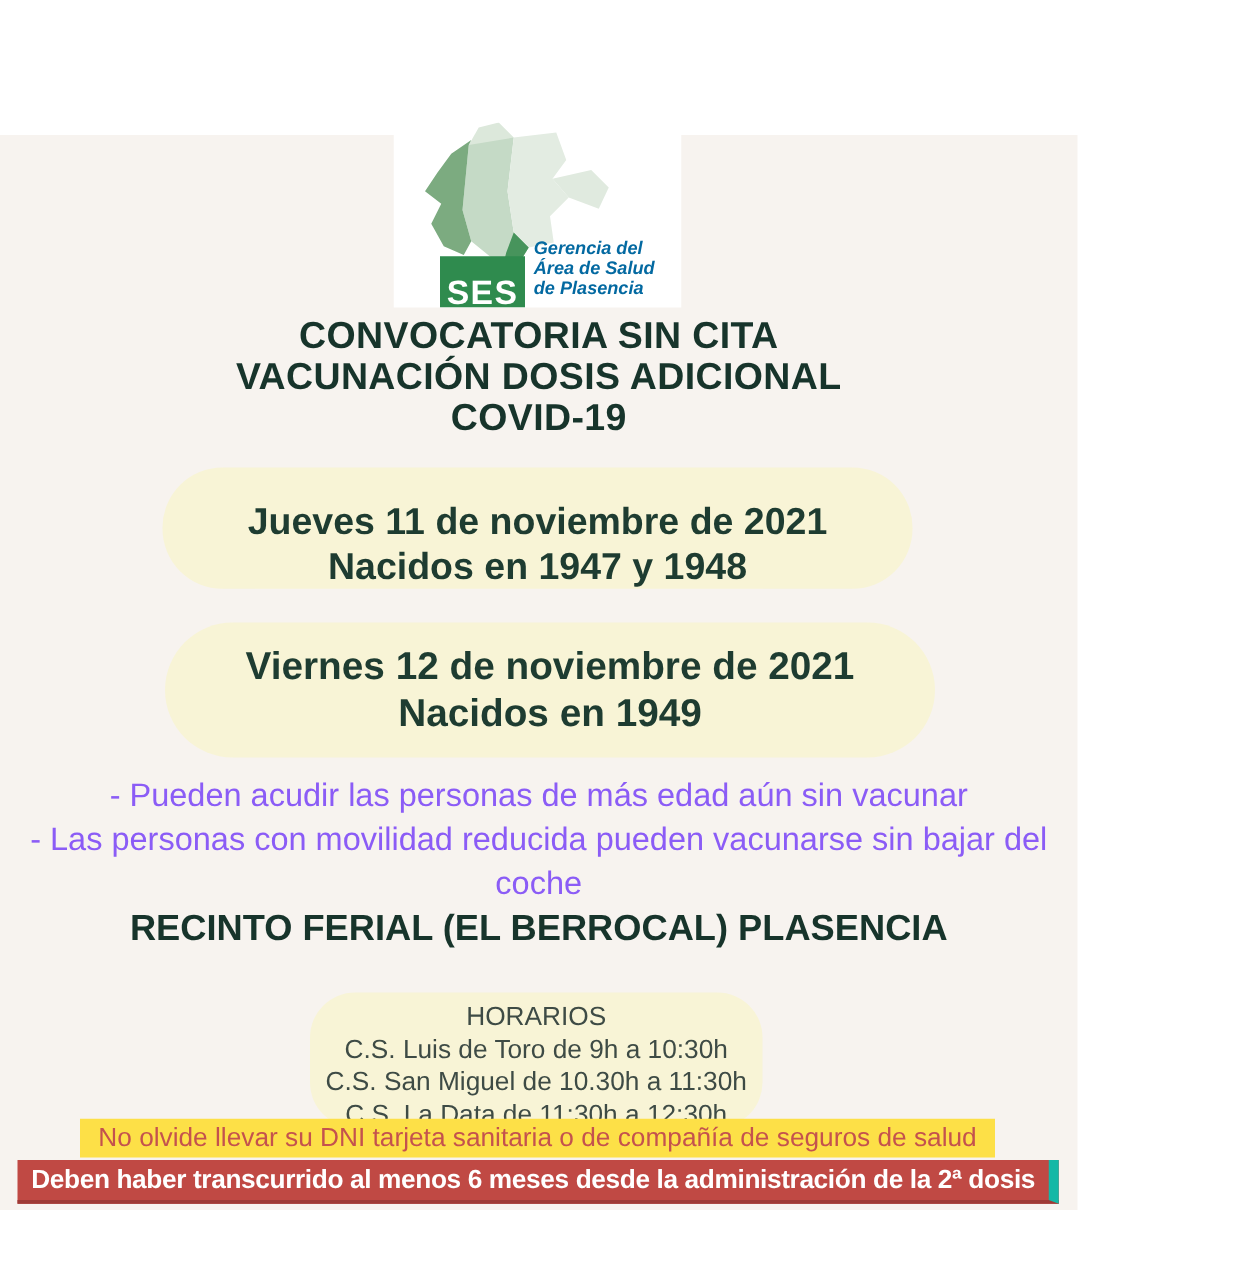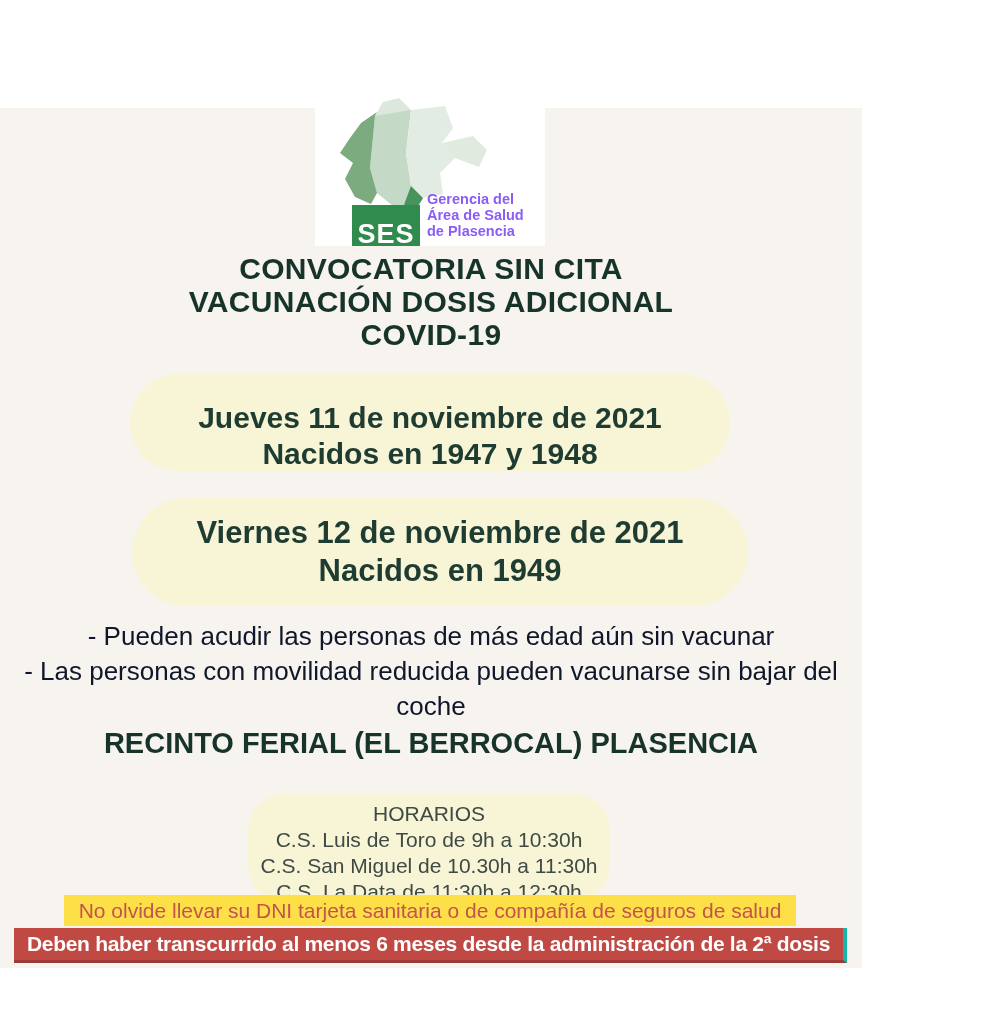--- a/index.html
+++ b/index.html
@@ -10,57 +10,57 @@
   .content { position:absolute; left:0; top:108px; width:862px; height:860px;
              background:#f7f3ef; }
 
   
   .logo-box { position:absolute; left:315px; top:-10px; width:230px; height:148px;
               background:#ffffff; }
   .logo-box svg { position:absolute; left:0; top:0; }
   .ses-label { position:absolute; left:37px; top:107px; width:68px; height:59px;
                display:flex; align-items:center; justify-content:center;
                color:#ffffff; font-weight:bold; font-size:27px; letter-spacing:1px; }
-  .logo-org { position:absolute; left:112px; top:93px; color:#8b5cf6;
-              font-weight:bold; font-size:14.5px; line-height:16px; white-space:nowrap; }
+  .logo-org { position:absolute; left:112px; top:93px; color:#0369a1;
+              font-weight:bold; font-size:14.5px; line-height:16px; white-space:nowrap;font-style:italic; }
 
   
   .title { position:absolute; top:144px; left:0; width:100%; text-align:center;
            font-size:30px; font-weight:800; letter-spacing:.3px; color:#17342b;
            line-height:33px; }
 
   
   .pill { position:absolute; background:#f8f4d6; text-align:center;
           color:#1e3c31; font-weight:bold; }
   .pill-1 { left:130px; top:266px; width:600px; height:97px; border-radius:48px;
             font-size:30px; line-height:36px; padding-top:26px; }
   .pill-2 { left:132px; top:390px; width:616px; height:108px; border-radius:54px;
             font-size:31px; line-height:38px; padding-top:16px; }
 
   
   .notes { position:absolute; top:511px; left:10px; width:842px; text-align:center;
-           font-size:26px; font-weight:300; color:#0f172a; line-height:35px; }
+           font-size:26px; font-weight:300; color:#8b5cf6; line-height:35px; }
 
   
   .venue { position:absolute; top:619px; left:0; width:100%; text-align:center;
            font-size:29px; font-weight:800; color:#17342b; }
 
   
   .schedule { position:absolute; left:248px; top:670px; width:362px; height:108px;
               background:#f8f4d6; border-radius:36px; text-align:center;
               color:#3e4b45; font-size:21px; line-height:26px; padding-top:7px;margin-top:16px; }
 
   
   .reminder { position:absolute; left:64px; top:787px; width:732px; height:31px;
               background:#fde047; color:#c4524e; font-size:21px; line-height:31px;
               text-align:center; white-space:nowrap; }
 
   
   .banner { position:absolute; left:14px; top:820px; width:833px; height:35px;
-            background:#c04944; border-bottom:3px solid #9e3a36; border-right:4px solid #14b8a6;
+            background:#c04944; border-bottom:3px solid #9e3a36; border-right:8px solid #14b8a6;
             color:#ffffff; font-weight:bold; font-size:21px; letter-spacing:-.3px;
             line-height:32px; text-align:center; white-space:nowrap; }
 </style>
 </head>
 <body>
 
 <div class="page">
   <div class="content">
 
     <div class="logo-box">

